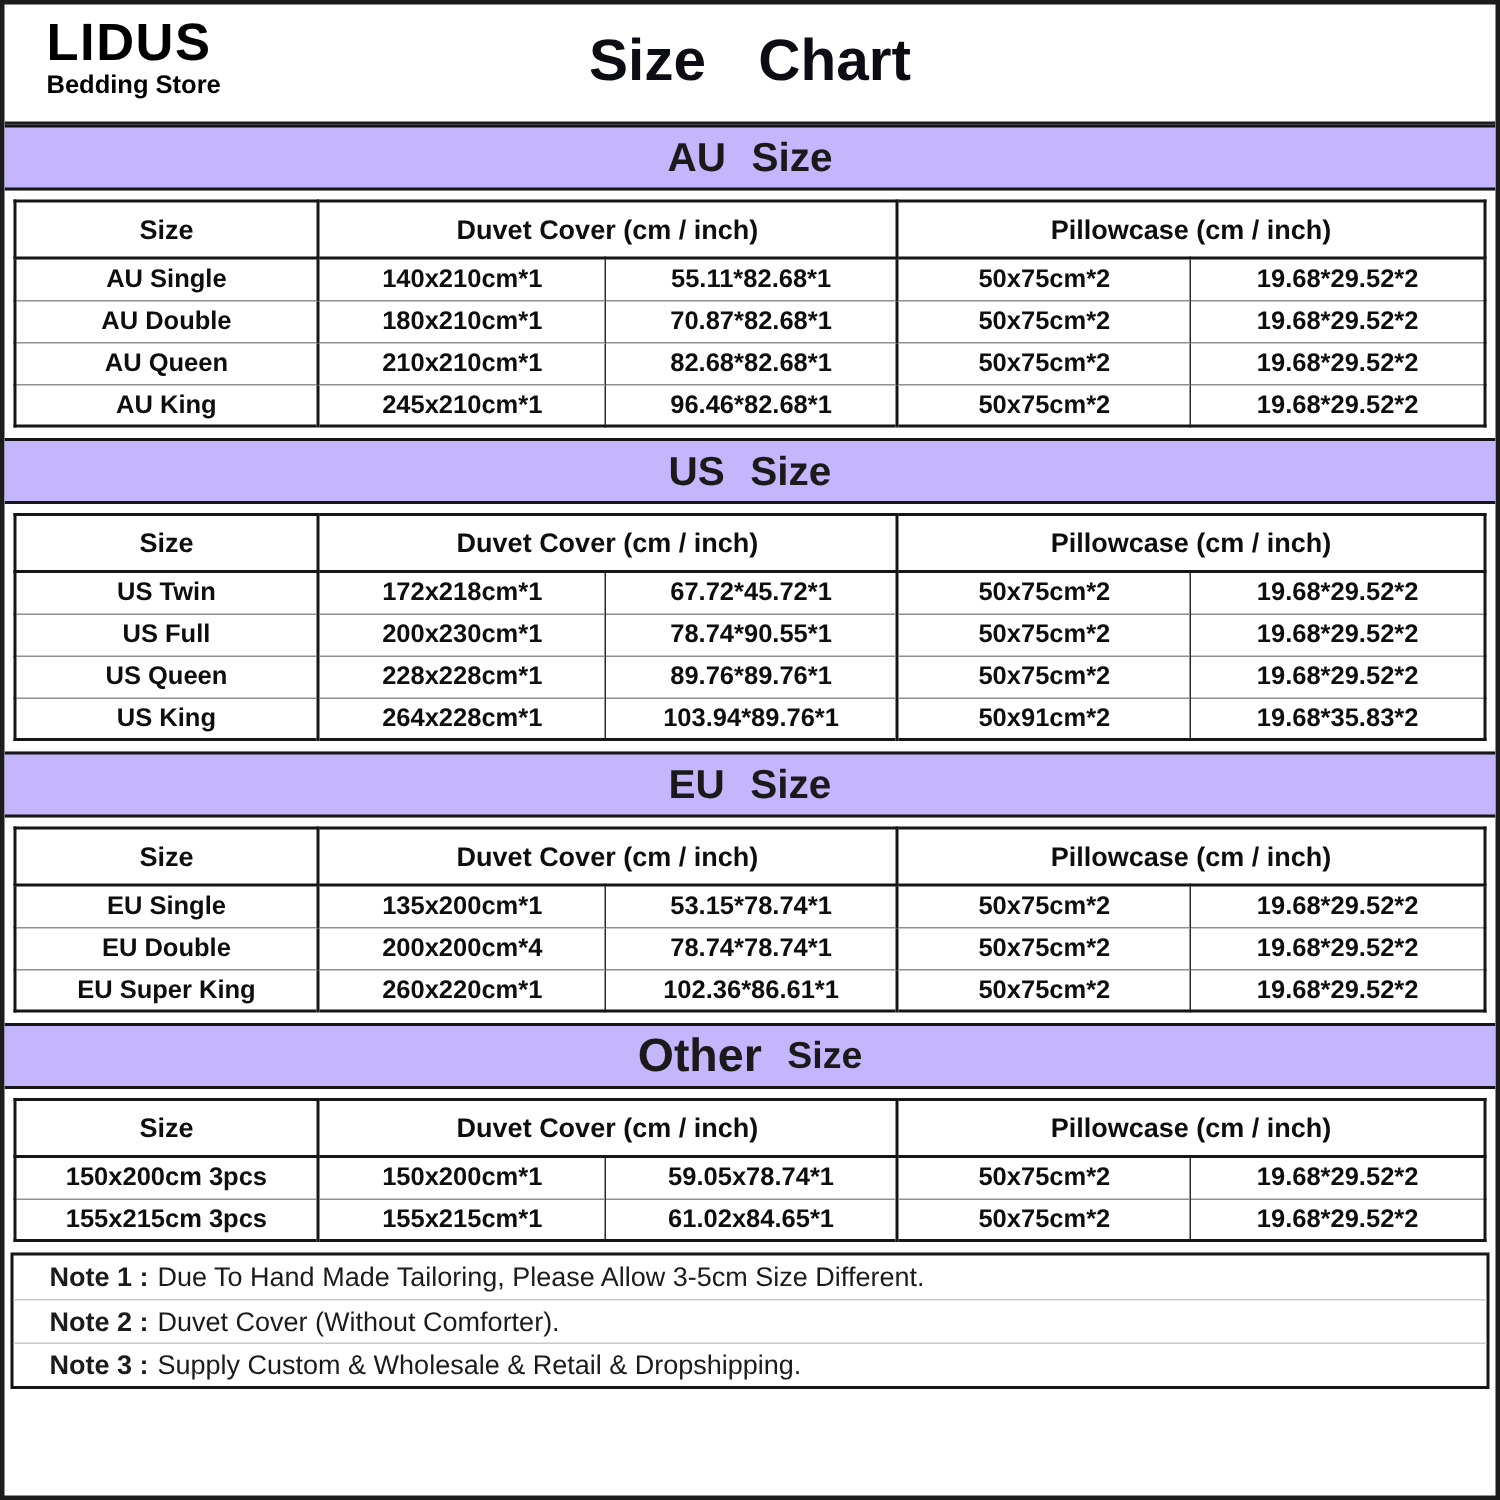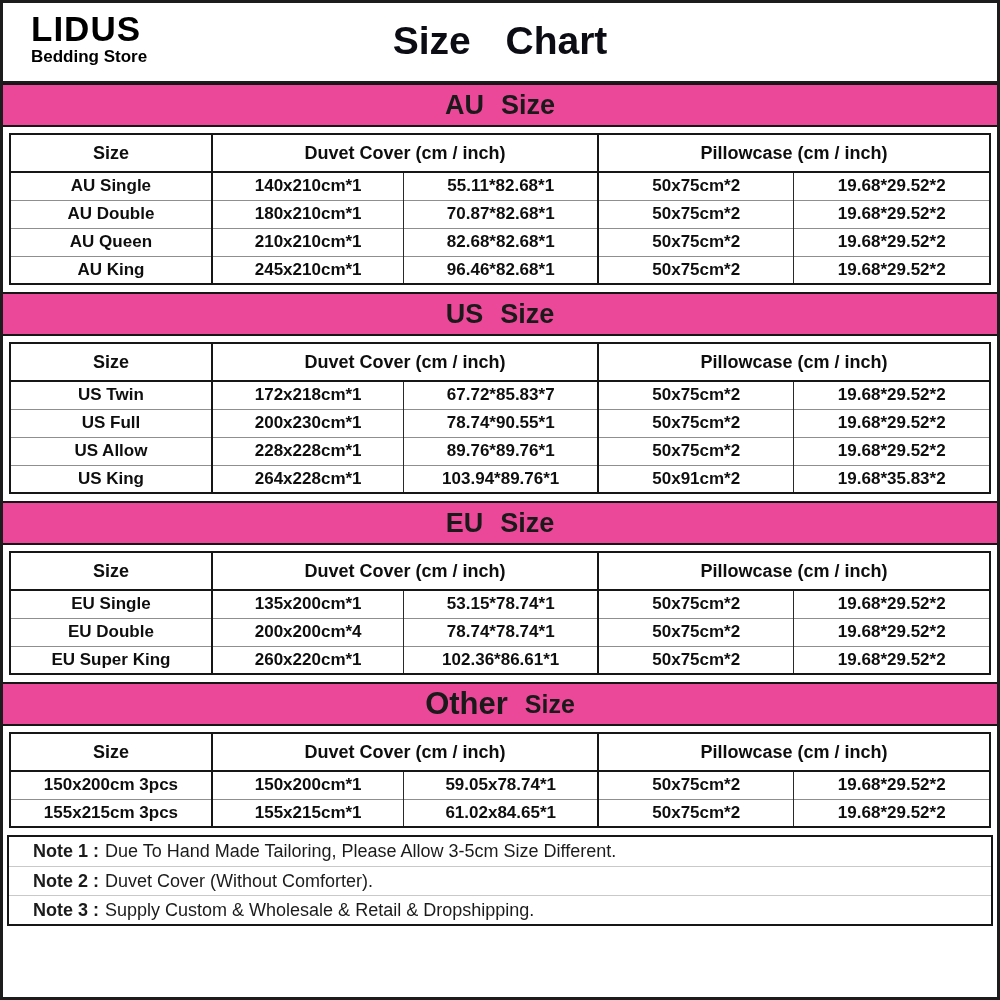--- a/index.html
+++ b/index.html
@@ -20,21 +20,21 @@
   .logo-name { font-size: 35px; font-weight: bold; letter-spacing: 1px; line-height: 1.0; }
   .logo-tagline { font-size: 17px; font-weight: bold; margin-top: 1px; }
   .page-title {
     position: absolute; left: 0; right: 0; top: 16px;
     text-align: center; font-size: 39px; font-weight: bold; color: #0c0c14;
     word-spacing: 24px;
   }
 
   
   .banner {
-    height: 44px; background: #ec4899;
+    height: 44px; background: #c4b5fd;
     border-top: 2px solid #161616; border-bottom: 2px solid #161616;
     display: flex; align-items: center; justify-content: center;
     color: #1a1a1a; margin-bottom: 6px;
   }
   .banner-main { font-size: 27px; font-weight: bold; }
   .banner-word { font-size: 27px; font-weight: bold; margin-left: 17px; }
   .banner-main-lg { font-size: 31px; }
   .banner-word-sm { font-size: 25px; }
 
   
@@ -157,33 +157,33 @@
       <tr>
         <th>Size</th>
         <th colspan="2">Duvet Cover (cm / inch)</th>
         <th colspan="2">Pillowcase (cm / inch)</th>
       </tr>
     </thead>
     <tbody>
       <tr>
         <td>US Twin</td>
         <td class="major">172x218cm*1</td>
-        <td class="minor">67.72*85.83*7</td>
+        <td class="minor">67.72*45.72*1</td>
         <td class="major">50x75cm*2</td>
         <td class="minor">19.68*29.52*2</td>
       </tr>
       <tr>
         <td>US Full</td>
         <td class="major">200x230cm*1</td>
         <td class="minor">78.74*90.55*1</td>
         <td class="major">50x75cm*2</td>
         <td class="minor">19.68*29.52*2</td>
       </tr>
       <tr>
-        <td>US Allow</td>
+        <td>US Queen</td>
         <td class="major">228x228cm*1</td>
         <td class="minor">89.76*89.76*1</td>
         <td class="major">50x75cm*2</td>
         <td class="minor">19.68*29.52*2</td>
       </tr>
       <tr>
         <td>US King</td>
         <td class="major">264x228cm*1</td>
         <td class="minor">103.94*89.76*1</td>
         <td class="major">50x91cm*2</td>

